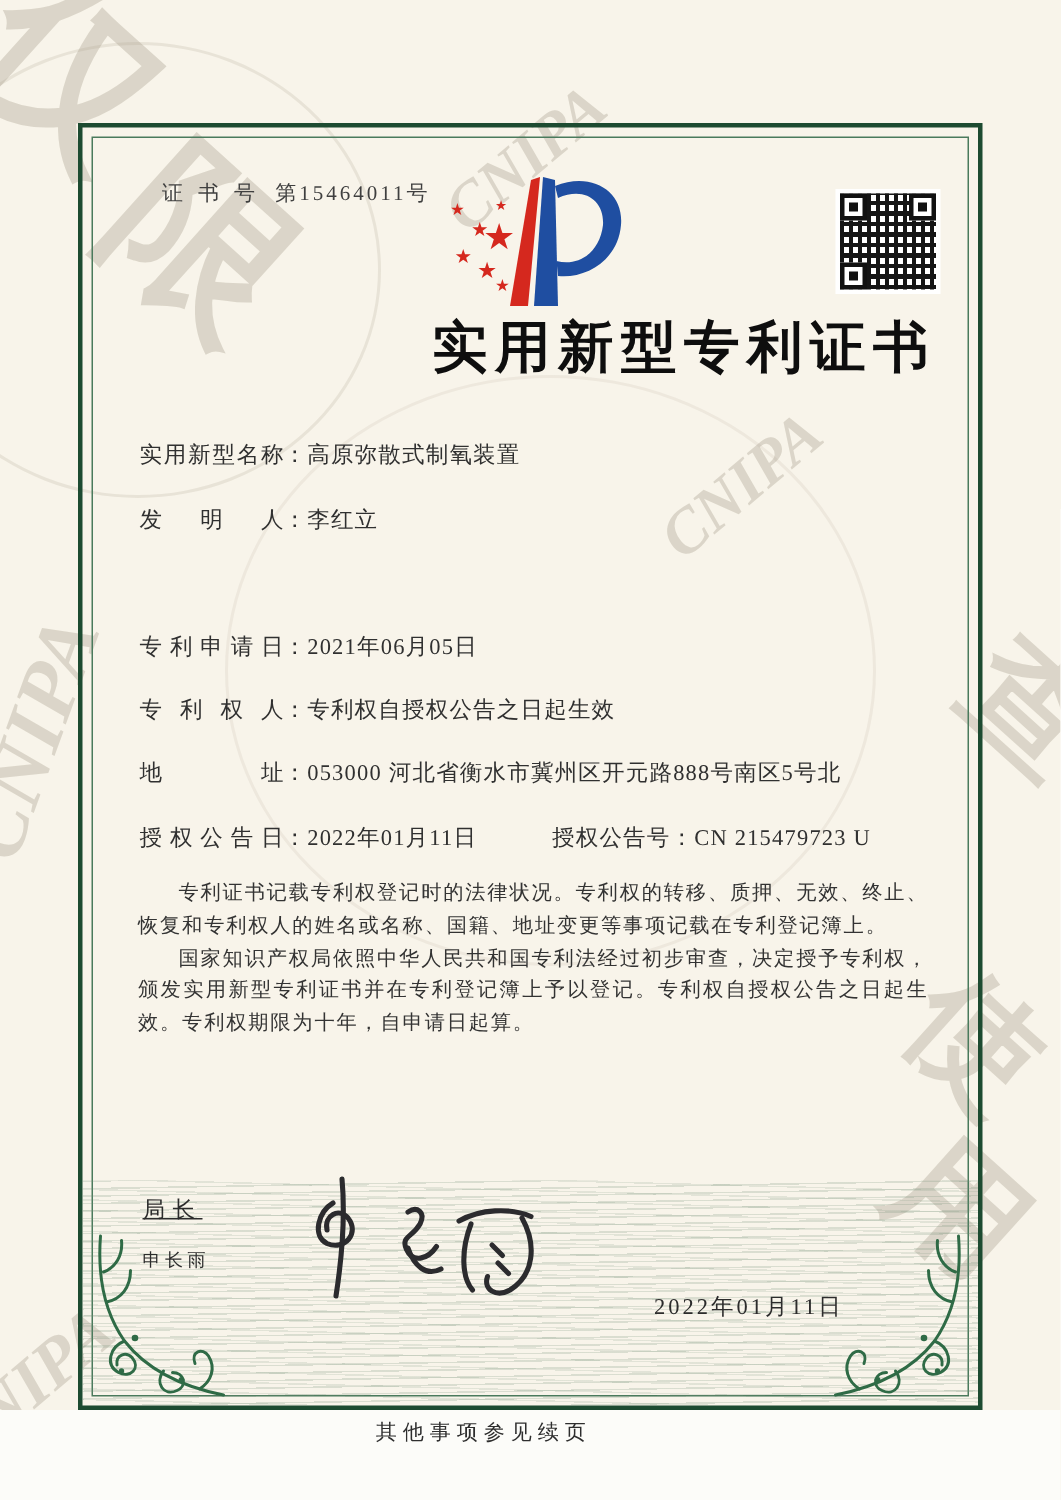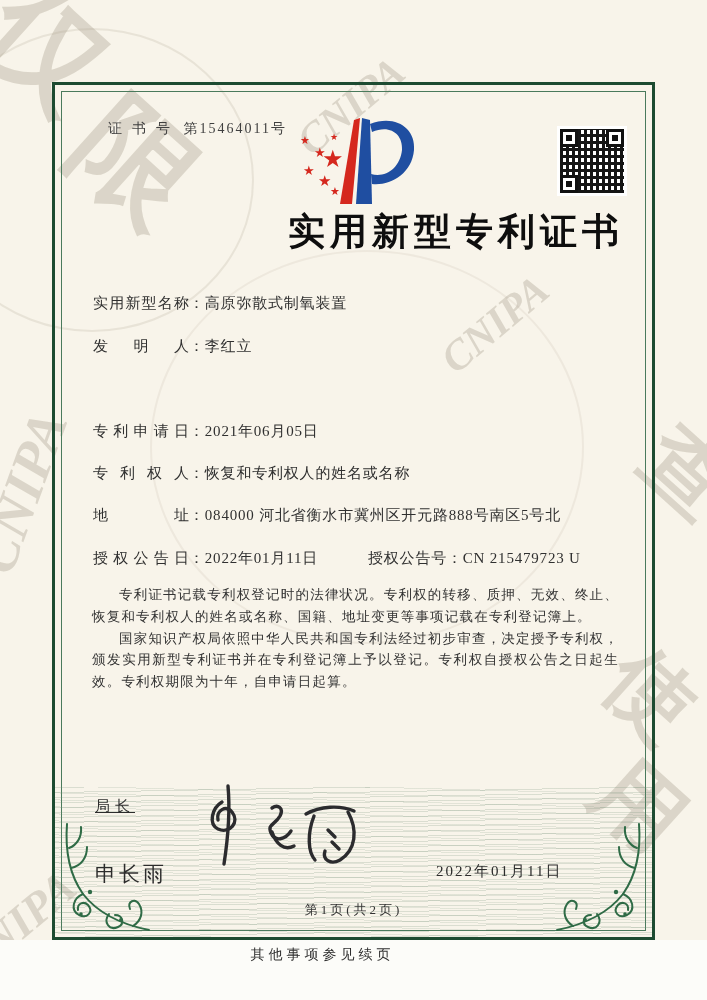--- a/index.html
+++ b/index.html
@@ -55,21 +55,21 @@
   .frow{position:absolute;left:93px;z-index:4;font-size:15px;letter-spacing:0.8px;color:#303030;white-space:nowrap;}
   .flabel{display:inline-block;width:96px;text-align:justify;text-align-last:justify;letter-spacing:0;vertical-align:bottom;}
   .r1{top:294px;} .r2{top:337px;font-family:Liberation Serif, serif;} .r3{top:380px;} .r4{top:422px;} .r5{top:464px;} .r6{top:506px;} .r7{top:549px;}
   .pair2{position:absolute;left:275px;top:0;white-space:nowrap;}
   
   .bodytext{position:absolute;left:92px;top:584px;width:527px;z-index:4;font-size:13.5px;
             line-height:21.8px;letter-spacing:1.2px;color:#333;text-align:justify;}
   .bodytext p{margin:0;text-indent:2em;}
   
   .sig-title{position:absolute;left:95px;top:797px;z-index:4;font-size:15px;letter-spacing:5px;color:#2c2c2c;text-decoration:underline;}
-  .sig-name{position:absolute;left:95px;top:832px;z-index:4;font-size:21px;letter-spacing:3px;color:#2c2c2c;margin-top:28px;}
+  .sig-name{position:absolute;left:95px;top:832px;z-index:4;font-size:12px;letter-spacing:3px;color:#2c2c2c;}
   .sig-svg{position:absolute;left:188px;top:780px;z-index:4;}
   .grant-date{position:absolute;left:436px;top:862px;z-index:4;font-size:15px;letter-spacing:2px;color:#2c2c2c;}
   
   .page-num{position:absolute;left:0;top:901px;width:707px;text-align:center;z-index:4;
             font-size:13px;letter-spacing:3px;color:#333;}
   .note{position:absolute;left:0;top:946px;width:645px;text-align:center;z-index:4;
         font-size:14px;letter-spacing:4px;color:#2e2e2e;}
 </style>
 </head>
 <body>
@@ -155,24 +155,24 @@
   <div class="frow r1">
     <span class="flabel">实用新型名称</span><span>：</span><span>高原弥散式制氧装置</span>
   </div>
   <div class="frow r2">
     <span class="flabel">发明人</span><span>：</span><span>李红立</span>
   </div>
   <div class="frow r4">
     <span class="flabel">专利申请日</span><span>：</span><span>2021年06月05日</span>
   </div>
   <div class="frow r5">
-    <span class="flabel">专利权人</span><span>：</span><span>恢复和专利权人的姓名或名称</span>
+    <span class="flabel">专利权人</span><span>：</span><span>专利权自授权公告之日起生效</span>
   </div>
   <div class="frow r6">
-    <span class="flabel">地址</span><span>：</span><span>084000 河北省衡水市冀州区开元路888号南区5号北</span>
+    <span class="flabel">地址</span><span>：</span><span>053000 河北省衡水市冀州区开元路888号南区5号北</span>
   </div>
   <div class="frow r7">
     <span class="flabel">授权公告日</span><span>：</span><span>2022年01月11日</span>
     <span class="pair2">
       <span>授权公告号</span><span>：</span><span>CN 215479723 U</span>
     </span>
   </div>
 
   <div class="bodytext">
     <p>专利证书记载专利权登记时的法律状况。专利权的转移、质押、无效、终止、恢复和专利权人的姓名或名称、国籍、地址变更等事项记载在专利登记簿上。</p>
@@ -189,16 +189,15 @@
       <path d="M84,52 C88,64 96,71 106,66"></path>
       <path d="M118,34 C132,26 152,25 166,31"></path>
       <path d="M126,36 C119,54 120,72 127,80"></path>
       <path d="M160,32 C170,50 168,70 152,80 C143,85 134,80 137,71"></path>
       <path d="M140,50 C143,53 145,55 147,57"></path>
       <path d="M144,62 C147,65 149,67 151,69"></path>
     </g>
   </svg>
   <div class="grant-date">2022年01月11日</div>
 
-  <div class="page-num">第1页(共2页)</div>
   <div class="note">其他事项参见续页</div>
 
 </div>
 
 </body></html>

